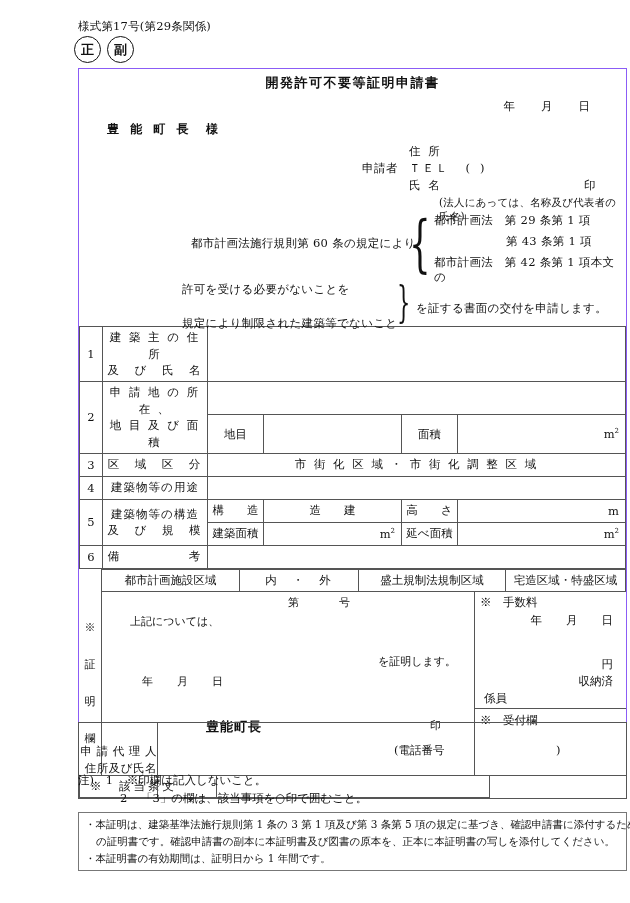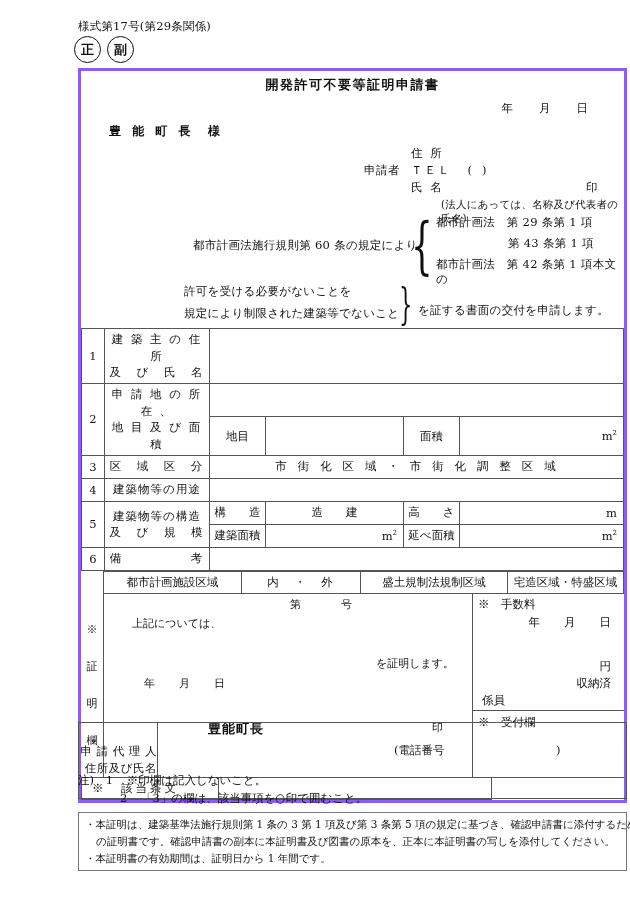--- a/index.html
+++ b/index.html
@@ -19,21 +19,21 @@
   .stamp-row{position:absolute;left:74px;top:36px;display:flex;gap:6px;align-items:center;}
   .stamp{
     width:25px;height:25px;border:1.3px solid #111;border-radius:50%;
     display:flex;align-items:center;justify-content:center;
     font-size:13px;font-weight:bold;line-height:1;
   }
 
   
   .frame{
     position:absolute;left:78px;top:68px;width:549px;
-    border:3px solid #8b5cf6;
+    border:1px solid #8b5cf6;
     box-sizing:border-box;
   }
 
   
   .top-area{padding:0;position:relative;}
   .title{
     text-align:center;font-size:13px;font-weight:bold;letter-spacing:1.5px;
     padding-top:5px;
   }
   .date-line{
@@ -66,37 +66,37 @@
     font-family:"DejaVu Serif",serif;font-weight:300;
     transform:scaleX(0.55);transform-origin:left center;color:#111;
   }
   .law-r1{position:absolute;left:355px;top:3px;letter-spacing:0.3px;}
   .law-r2{position:absolute;left:427px;top:24px;letter-spacing:0.3px;}
   .law-r3{position:absolute;left:355px;top:45px;letter-spacing:0.3px;}
 
   
   .cert-block{position:relative;height:44px;font-size:11.5px;}
   .cb-l1{position:absolute;left:103px;top:0px;letter-spacing:0.3px;}
-  .cb-l2{position:absolute;left:103px;top:22px;letter-spacing:0.3px;}
+  .cb-l2{position:absolute;left:103px;top:34px;letter-spacing:0.3px;}
   .brace-sm{
     position:absolute;left:318px;top:-2px;font-size:42px;line-height:45px;
     transform:scaleX(0.5);transform-origin:left center;font-weight:300;
   }
   .cb-right{position:absolute;left:337px;top:19px;letter-spacing:0.3px;}
 
   
   table{border-collapse:collapse;width:100%;font-size:11.5px;}
   td{border:1px solid #555;padding:0;vertical-align:middle;}
   .tbl-main td{height:22px;}
   .c-num{width:22px;text-align:center;}
   .c-lbl{width:104px;text-align:center;letter-spacing:2px;}
   .lbl2{letter-spacing:1px;}
   .two-line{line-height:1.45;padding:2px 0;}
   .unit-right{text-align:right;padding-right:6px;}
-  .ctr{text-align:center;font-family:Liberation Mono, monospace;}
+  .ctr{text-align:center;}
   .sp-mid{letter-spacing:2px;}
 
   sup.sq{font-size:7px;vertical-align:super;}
 
   
   .zone td{height:21px;text-align:center;}
 
   
   .certwrap{display:flex;}
   .cert-vert{

